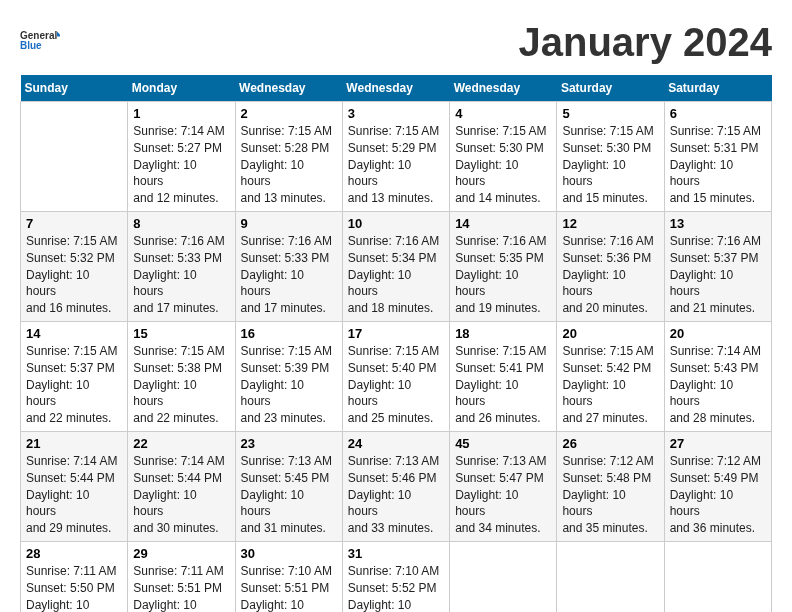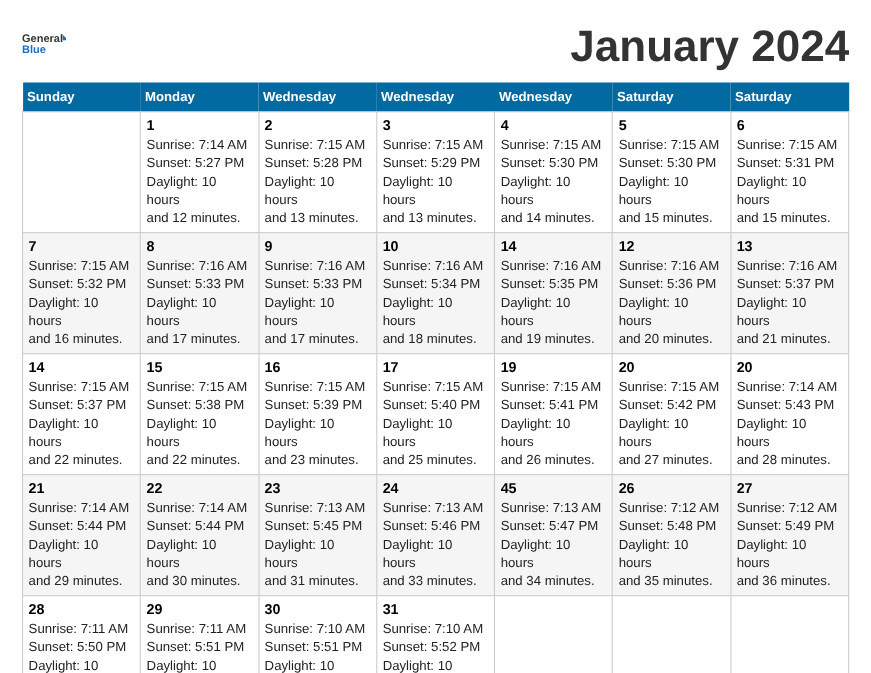--- a/index.html
+++ b/index.html
@@ -169,21 +169,21 @@
         </td>
         <td>
           <span class="day-number">16</span>
           <div class="day-info">Sunrise: 7:15 AM<br>Sunset: 5:39 PM<br>Daylight: 10 hours<br>and 23 minutes.</div>
         </td>
         <td>
           <span class="day-number">17</span>
           <div class="day-info">Sunrise: 7:15 AM<br>Sunset: 5:40 PM<br>Daylight: 10 hours<br>and 25 minutes.</div>
         </td>
         <td>
-          <span class="day-number">19</span>
+          <span class="day-number">18</span>
           <div class="day-info">Sunrise: 7:15 AM<br>Sunset: 5:41 PM<br>Daylight: 10 hours<br>and 26 minutes.</div>
         </td>
         <td>
           <span class="day-number">20</span>
           <div class="day-info">Sunrise: 7:15 AM<br>Sunset: 5:42 PM<br>Daylight: 10 hours<br>and 27 minutes.</div>
         </td>
         <td>
           <span class="day-number">20</span>
           <div class="day-info">Sunrise: 7:14 AM<br>Sunset: 5:43 PM<br>Daylight: 10 hours<br>and 28 minutes.</div>
         </td>

